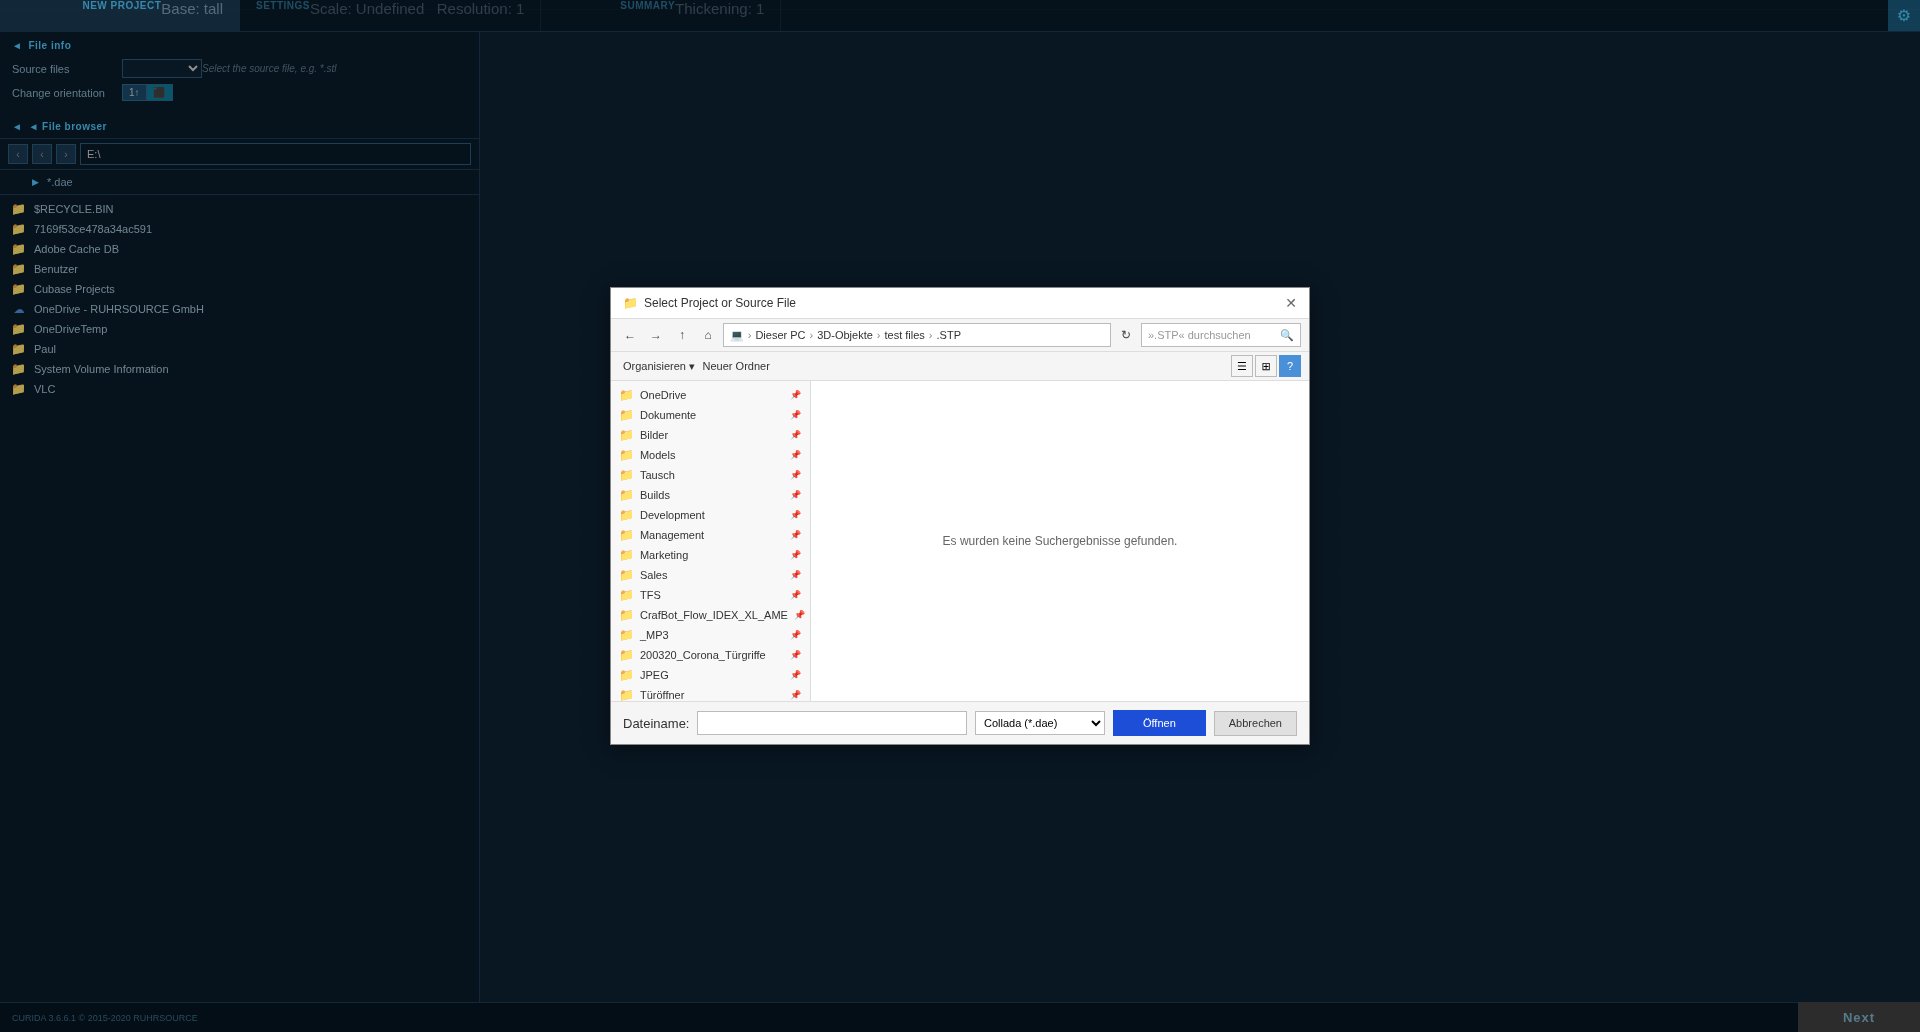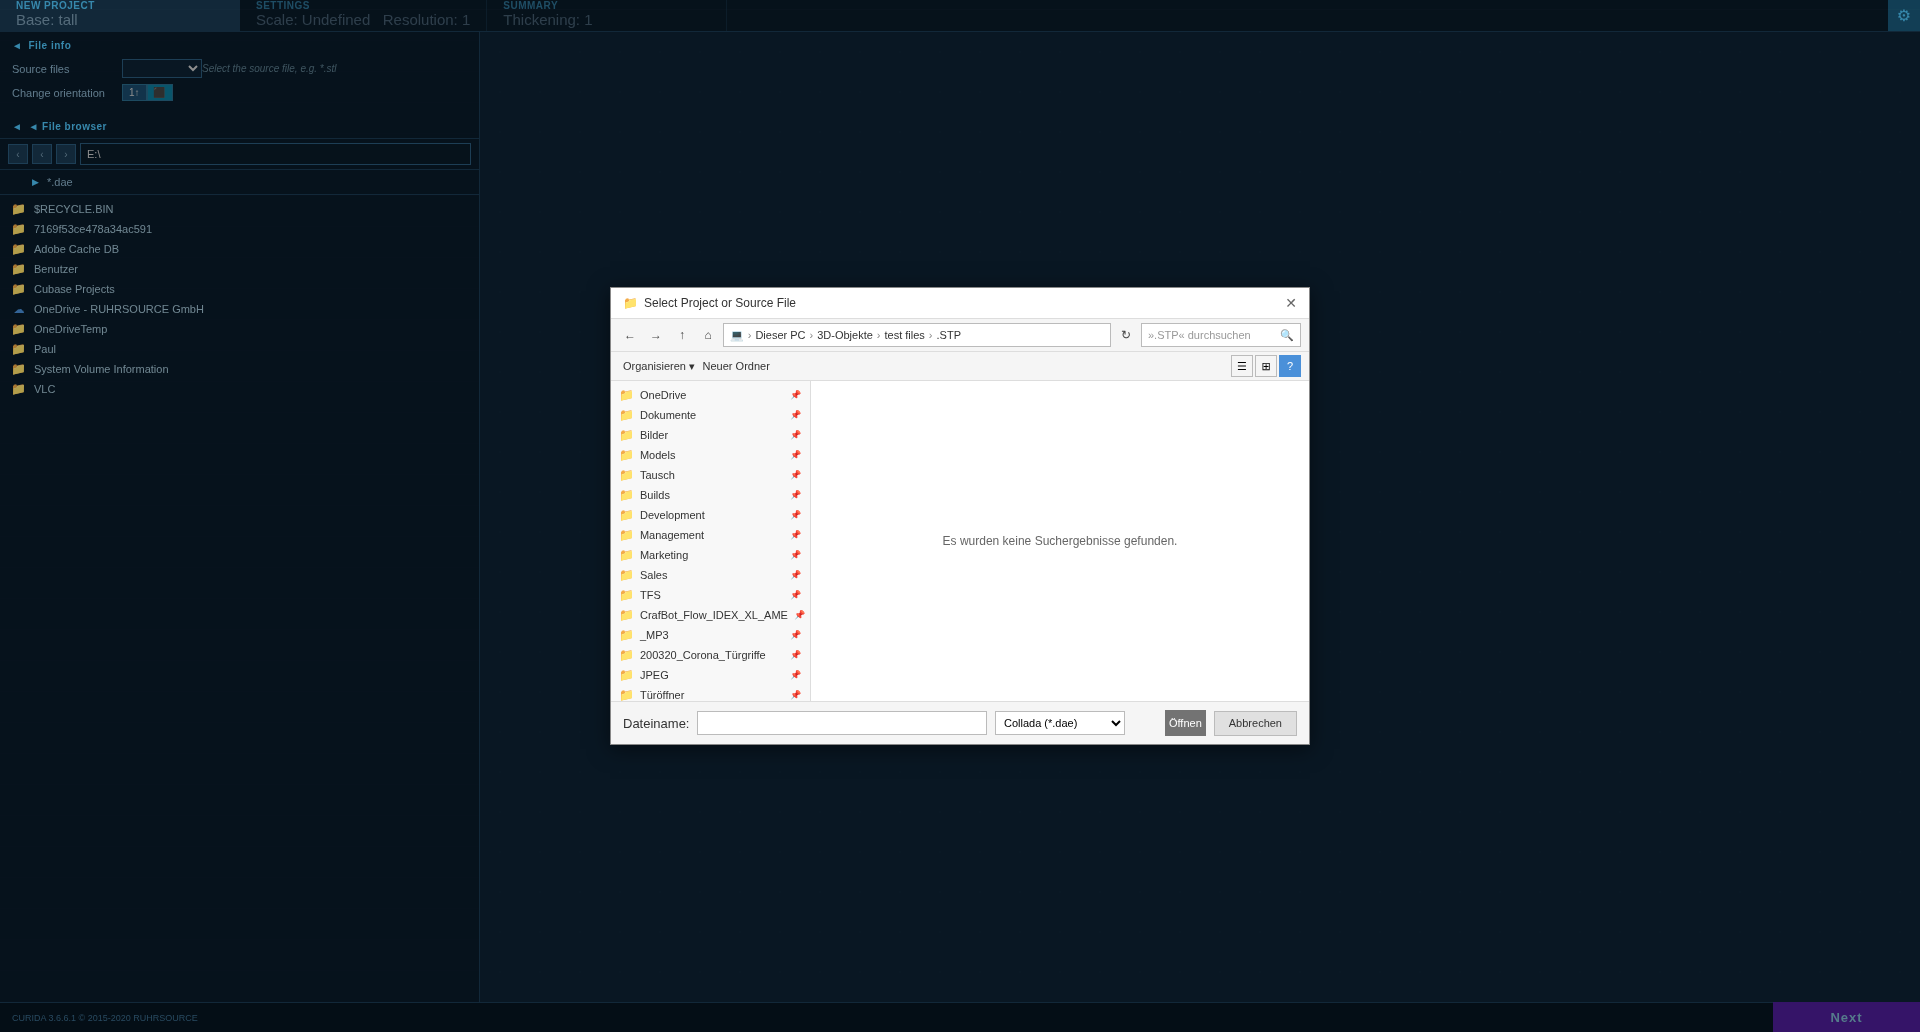--- a/index.html
+++ b/index.html
@@ -31,22 +31,22 @@
 
     
     .top-bar {
       display: flex;
       height: 32px;
       background: #0a1a28;
       border-bottom: 1px solid #1a3a52;
     }
     .top-bar-section {
       display: flex;
-      flex-direction: column;
-      justify-content: flex-start;
+      flex-direction: row;
+      justify-content: flex-end;
       padding: 0 16px;
       border-right: 1px solid #1a3a52;
       min-width: 240px;
     }
     .top-bar-section.active {
       background: #1a3a52;
     }
     .top-bar-section.dimmed {
       opacity: 0.5;
     }
@@ -236,23 +236,23 @@
       justify-content: space-between;
     }
     .bottom-version {
       font-size: 9px;
       color: #3a6a8a;
     }
     .next-btn {
       position: absolute;
       right: 0;
       bottom: 0;
-      width: 147px;
+      width: 122px;
       height: 30px;
-      background: #4c1d95;
+      background: #404040;
       border: none;
       color: #7ab0c8;
       font-size: 13px;
       font-weight: bold;
       cursor: pointer;
       display: flex;
       align-items: center;
       justify-content: center;
       letter-spacing: 1px;
     }
@@ -449,28 +449,27 @@
     }
     .footer-type-select {
       height: 24px;
       border: 1px solid #bbb;
       background: white;
       font-size: 11px;
       padding: 0 4px;
       width: 130px;
     }
     .footer-open-btn {
-      background: #737373;
+      background: #1d4ed8;
       color: white;
       border: none;
-      padding: 4px 4px;
+      padding: 4px 30px;
       font-size: 11px;
       cursor: pointer;
       height: 26px;
-      margin-left: 32px;
     }
     .footer-cancel-btn {
       background: #e0e0e0;
       color: #333;
       border: 1px solid #bbb;
       padding: 4px 14px;
       font-size: 11px;
       cursor: pointer;
       height: 25px;
     }

